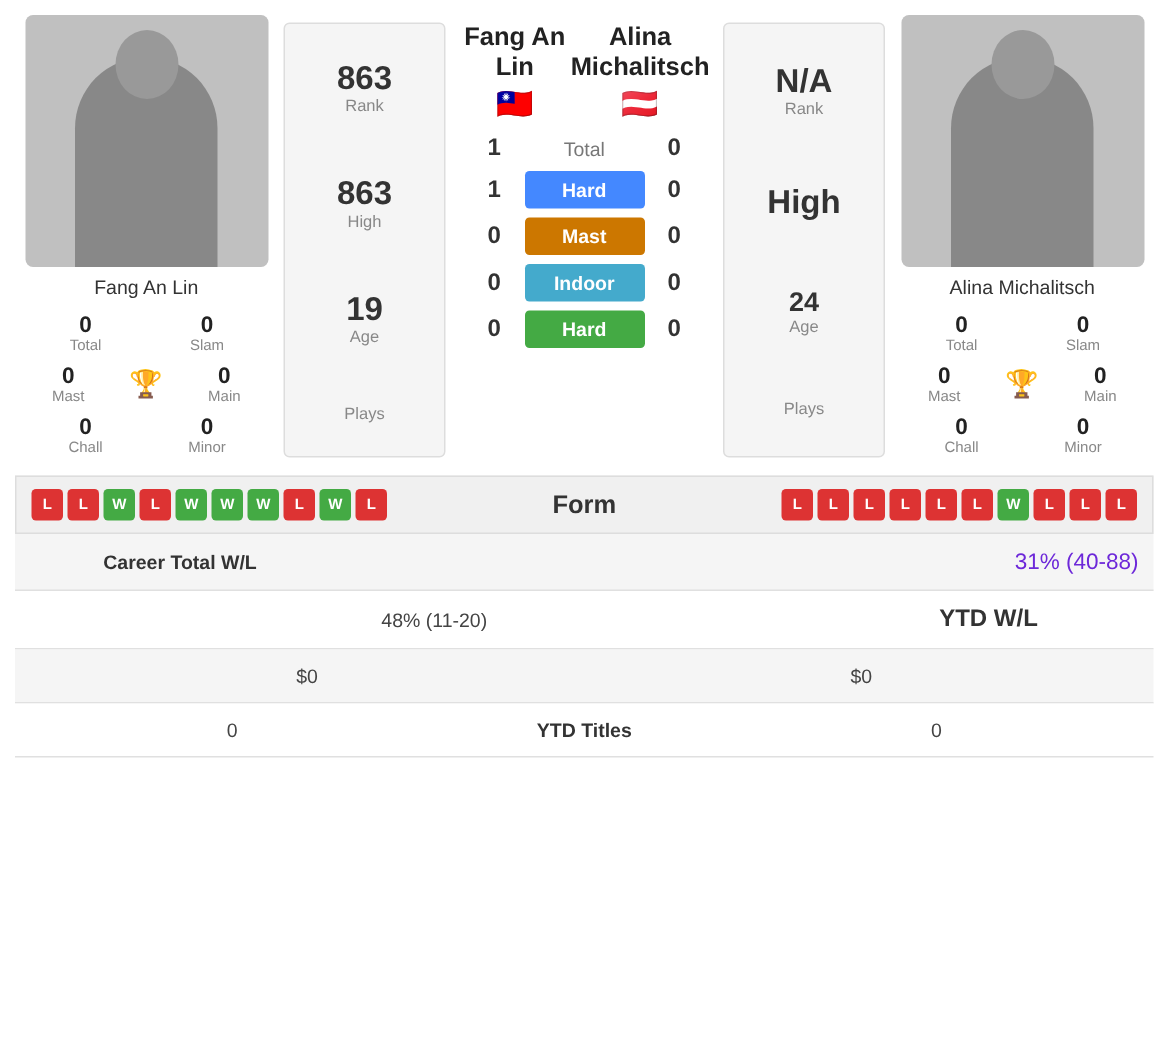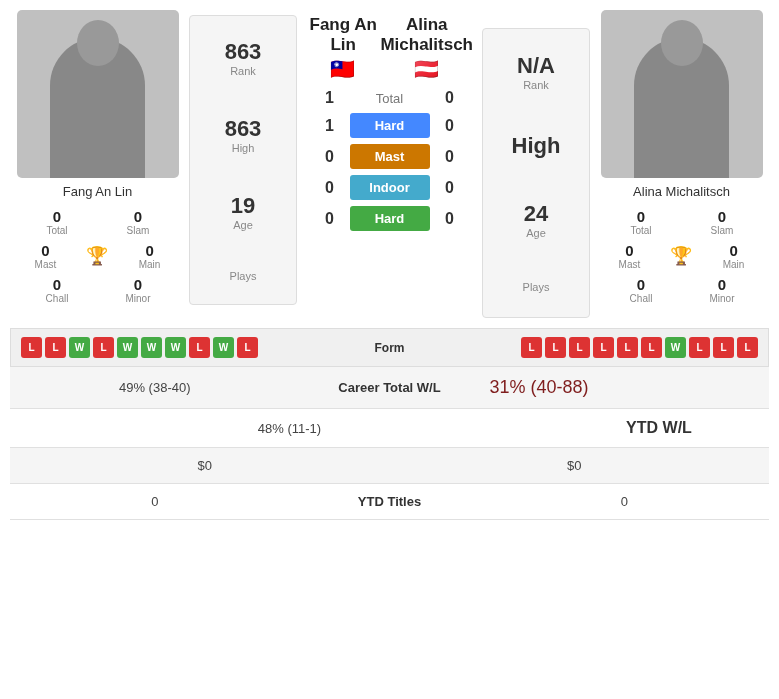--- a/index.html
+++ b/index.html
@@ -114,30 +114,30 @@
         </div>
 
         <div style="display:flex; align-items:center; gap:6px; justify-content:center;">
           <span style="font-size:16px; font-weight:bold; color:#333; width:28px; text-align:center;">0</span>
           <span style="min-width:80px; text-align:center; background:#44aa44; color:white; padding:5px 0; border-radius:3px; font-size:13px; font-weight:bold;">Hard</span>
           <span style="font-size:16px; font-weight:bold; color:#333; width:28px; text-align:center;">0</span>
         </div>
       </div>
     </div>
 
-    <div style="width:108px; background:#f5f5f5; border:1px solid #ddd; border-radius:4px; display:flex; flex-direction:column; align-items:center; padding:10px 6px; gap:14px; margin-top:18px; min-height:290px; justify-content:space-around;">
+    <div style="width:108px; background:#f5f5f5; border:1px solid #ddd; border-radius:4px; display:flex; flex-direction:column; align-items:center; padding:10px 6px; gap:14px; margin-top:5px; min-height:290px; justify-content:space-around;">
       <div style="display:flex; flex-direction:column; align-items:center;">
         <span style="font-size:22px; font-weight:bold; color:#333;">N/A</span>
         <span style="font-size:11px; color:#888;">Rank</span>
       </div>
       <div style="display:flex; flex-direction:column; align-items:center;">
         <span style="font-size:22px; font-weight:bold; color:#333;">High</span>
       </div>
       <div style="display:flex; flex-direction:column; align-items:center;">
-        <span style="font-size:22px; font-weight:bold; color:#333;">24</span>
+        <span style="font-size:18px; font-weight:bold; color:#333;">24</span>
         <span style="font-size:11px; color:#888;">Age</span>
       </div>
       <div style="display:flex; flex-direction:column; align-items:center;">
         <span style="font-size:11px; color:#888;">Plays</span>
       </div>
     </div>
 
     <div style="width:175px; display:flex; flex-direction:column; align-items:center;">
       <div style="width:162px; height:168px; background:#c0c0c0; border-radius:5px; overflow:hidden; display:flex; align-items:flex-end; justify-content:center;">
         <div style="width:95px; height:140px; background:#888; border-radius:48px 48px 0 0; position:relative; z-index:1;">
@@ -186,43 +186,42 @@
         <div class="fb fb-l" style="width: 21px; height: 21px; border-radius: 3px; display: flex; align-items: center; justify-content: center; color: rgb(255, 255, 255); font-size: 10px; font-weight: bold; background: rgb(221, 51, 51);">L</div>
         <div class="fb fb-w" style="width: 21px; height: 21px; border-radius: 3px; display: flex; align-items: center; justify-content: center; color: rgb(255, 255, 255); font-size: 10px; font-weight: bold; background: rgb(68, 170, 68);">W</div>
         <div class="fb fb-l" style="width: 21px; height: 21px; border-radius: 3px; display: flex; align-items: center; justify-content: center; color: rgb(255, 255, 255); font-size: 10px; font-weight: bold; background: rgb(221, 51, 51);">L</div>
         <div class="fb fb-w" style="width: 21px; height: 21px; border-radius: 3px; display: flex; align-items: center; justify-content: center; color: rgb(255, 255, 255); font-size: 10px; font-weight: bold; background: rgb(68, 170, 68);">W</div>
         <div class="fb fb-w" style="width: 21px; height: 21px; border-radius: 3px; display: flex; align-items: center; justify-content: center; color: rgb(255, 255, 255); font-size: 10px; font-weight: bold; background: rgb(68, 170, 68);">W</div>
         <div class="fb fb-w" style="width: 21px; height: 21px; border-radius: 3px; display: flex; align-items: center; justify-content: center; color: rgb(255, 255, 255); font-size: 10px; font-weight: bold; background: rgb(68, 170, 68);">W</div>
         <div class="fb fb-l" style="width: 21px; height: 21px; border-radius: 3px; display: flex; align-items: center; justify-content: center; color: rgb(255, 255, 255); font-size: 10px; font-weight: bold; background: rgb(221, 51, 51);">L</div>
         <div class="fb fb-w" style="width: 21px; height: 21px; border-radius: 3px; display: flex; align-items: center; justify-content: center; color: rgb(255, 255, 255); font-size: 10px; font-weight: bold; background: rgb(68, 170, 68);">W</div>
         <div class="fb fb-l" style="width: 21px; height: 21px; border-radius: 3px; display: flex; align-items: center; justify-content: center; color: rgb(255, 255, 255); font-size: 10px; font-weight: bold; background: rgb(221, 51, 51);">L</div>
       </div>
-    <div style="width:120px; text-align:center; font-weight:bold; color:#333; font-size:12px;">Form</div>
+    <div style="width:120px; text-align:center; font-weight:bold; color:#333; font-size:17px;">Form</div>
     <div style="flex:1; display:flex; gap:3px; justify-content:flex-end;" id="form-right">
         <div style="width: 21px; height: 21px; border-radius: 3px; display: flex; align-items: center; justify-content: center; color: rgb(255, 255, 255); font-size: 10px; font-weight: bold; background: rgb(221, 51, 51);">L</div>
         <div style="width: 21px; height: 21px; border-radius: 3px; display: flex; align-items: center; justify-content: center; color: rgb(255, 255, 255); font-size: 10px; font-weight: bold; background: rgb(221, 51, 51);">L</div>
         <div style="width: 21px; height: 21px; border-radius: 3px; display: flex; align-items: center; justify-content: center; color: rgb(255, 255, 255); font-size: 10px; font-weight: bold; background: rgb(221, 51, 51);">L</div>
         <div style="width: 21px; height: 21px; border-radius: 3px; display: flex; align-items: center; justify-content: center; color: rgb(255, 255, 255); font-size: 10px; font-weight: bold; background: rgb(221, 51, 51);">L</div>
         <div style="width: 21px; height: 21px; border-radius: 3px; display: flex; align-items: center; justify-content: center; color: rgb(255, 255, 255); font-size: 10px; font-weight: bold; background: rgb(221, 51, 51);">L</div>
         <div style="width: 21px; height: 21px; border-radius: 3px; display: flex; align-items: center; justify-content: center; color: rgb(255, 255, 255); font-size: 10px; font-weight: bold; background: rgb(221, 51, 51);">L</div>
         <div style="width: 21px; height: 21px; border-radius: 3px; display: flex; align-items: center; justify-content: center; color: rgb(255, 255, 255); font-size: 10px; font-weight: bold; background: rgb(68, 170, 68);">W</div>
         <div style="width: 21px; height: 21px; border-radius: 3px; display: flex; align-items: center; justify-content: center; color: rgb(255, 255, 255); font-size: 10px; font-weight: bold; background: rgb(221, 51, 51);">L</div>
         <div style="width: 21px; height: 21px; border-radius: 3px; display: flex; align-items: center; justify-content: center; color: rgb(255, 255, 255); font-size: 10px; font-weight: bold; background: rgb(221, 51, 51);">L</div>
         <div style="width: 21px; height: 21px; border-radius: 3px; display: flex; align-items: center; justify-content: center; color: rgb(255, 255, 255); font-size: 10px; font-weight: bold; background: rgb(221, 51, 51);">L</div>
       </div>
   </div>
 
   <div id="bottom-stats">
       <div style="display: flex; align-items: center; padding: 10px; border-bottom: 1px solid rgb(224, 224, 224); background: rgb(245, 245, 245);">
-        <div style="flex: 1 1 0%; text-align: center; color: rgb(68, 68, 68); font-size: 13px;">49% (38-40)</div>
         <div style="width: 200px; text-align: center; font-weight: bold; color: rgb(51, 51, 51); font-size: 13px;">Career Total W/L</div>
-        <div style="flex: 1 1 0%; text-align: left; color: #7f1d1d; font-size: 18px;">31% (40-88)</div>
+        <div style="flex: 1 1 0%; text-align: right; color: #6d28d9; font-size: 15px;">31% (40-88)</div>
       </div>
       <div style="display: flex; align-items: center; padding: 10px; border-bottom: 1px solid rgb(224, 224, 224); background: rgb(255, 255, 255);">
-        <div style="flex: 1 1 0%; text-align: center; color: rgb(68, 68, 68); font-size: 13px;">48% (11-1)</div>
+        <div style="flex: 1 1 0%; text-align: center; color: rgb(68, 68, 68); font-size: 13px;">48% (11-20)</div>
         <div style="width: 200px; text-align: center; font-weight: bold; color: rgb(51, 51, 51); font-size: 16px;">YTD W/L</div>
       </div>
       <div style="display: flex; align-items: center; padding: 10px; border-bottom: 1px solid rgb(224, 224, 224); background: rgb(245, 245, 245);">
         <div style="flex: 1 1 0%; text-align: center; color: rgb(68, 68, 68); font-size: 13px;">$0</div>
         <div style="flex: 1 1 0%; text-align: center; color: rgb(68, 68, 68); font-size: 13px;">$0</div>
       </div>
       <div style="display: flex; align-items: center; padding: 10px; border-bottom: 1px solid rgb(224, 224, 224); background: rgb(255, 255, 255);">
         <div style="flex: 1 1 0%; text-align: center; color: rgb(68, 68, 68); font-size: 13px;">0</div>
         <div style="width: 200px; text-align: center; font-weight: bold; color: rgb(51, 51, 51); font-size: 13px;">YTD Titles</div>
         <div style="flex: 1 1 0%; text-align: center; color: rgb(68, 68, 68); font-size: 13px;">0</div>

